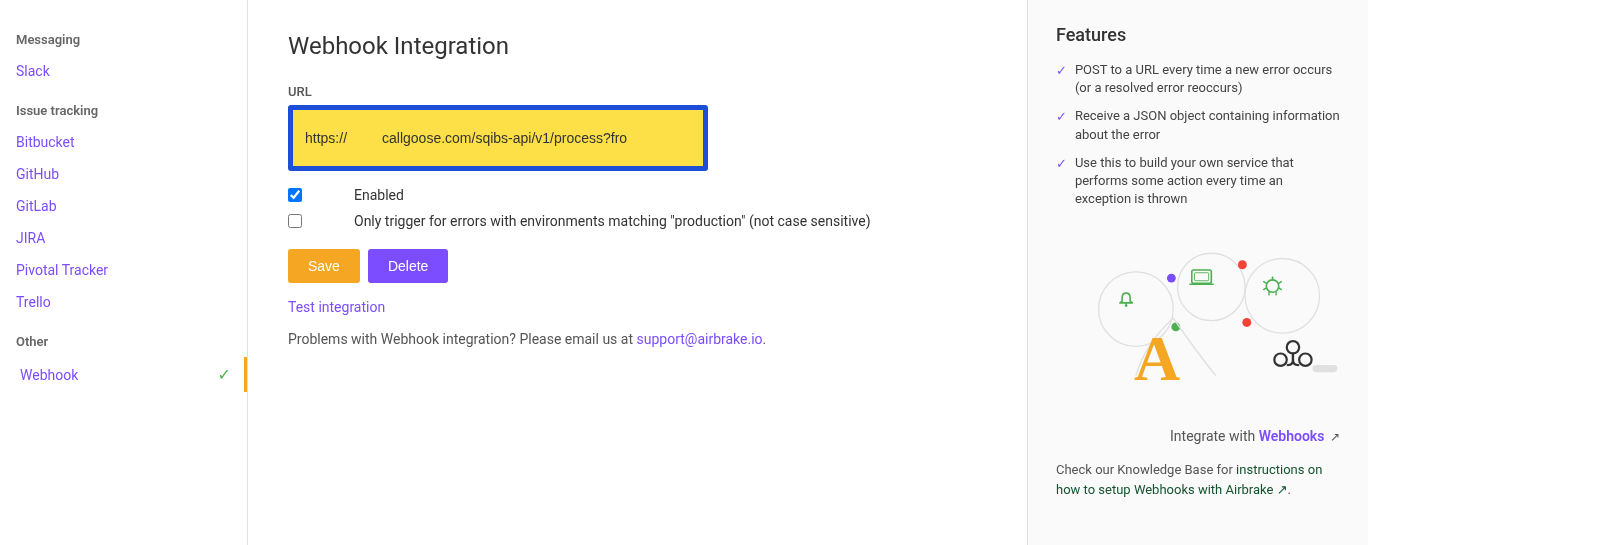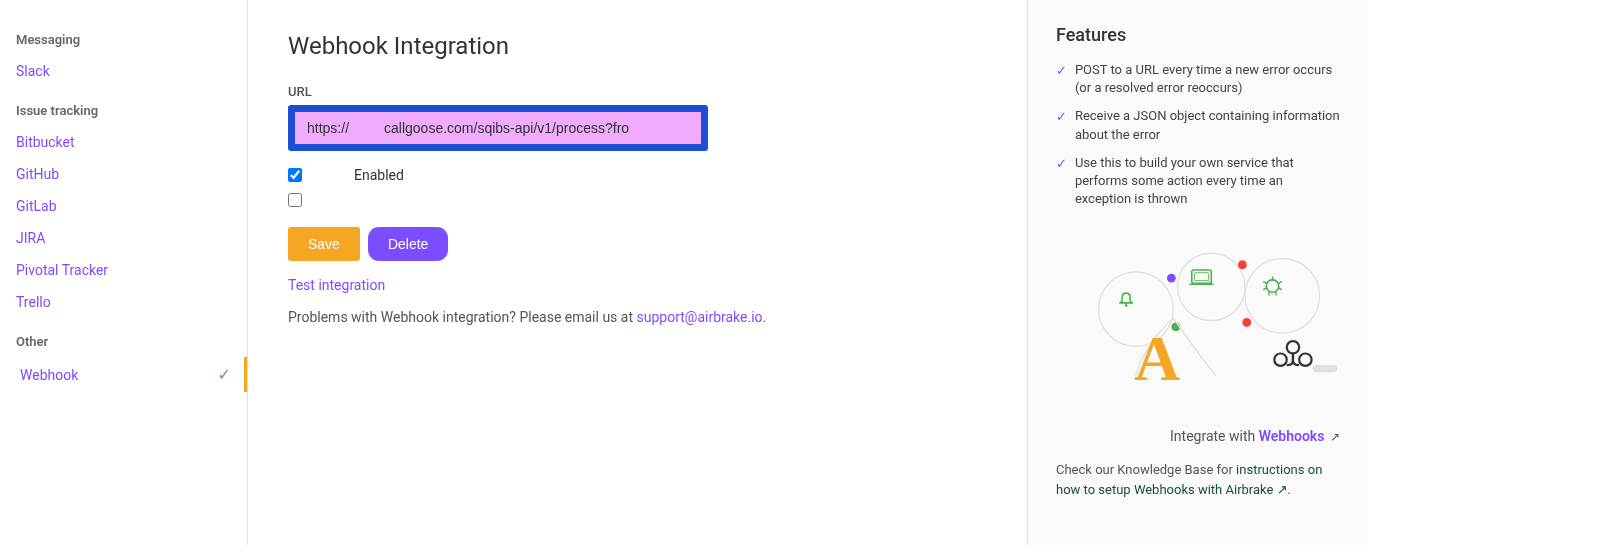--- a/index.html
+++ b/index.html
@@ -61,26 +61,26 @@
       margin-bottom: 24px;
     }
     .field-label {
       font-size: 13px;
       color: #555;
       margin-bottom: 6px;
       font-weight: 500;
     }
     .url-input {
       width: 420px;
-      padding: 8px 12px;
-      border: 7px solid #1d4ed8;
+      padding: 20px 12px;
+      border: 5px solid #1d4ed8;
       border-radius: 3px;
       font-size: 14px;
       color: #333;
-      background: #f0abfc;
+      background: #fde047;
       margin-bottom: 16px;
     }
 
     .checkbox-row {
       display: flex;
       align-items: center;
       margin-bottom: 10px;
     }
     .checkbox-row input[type="checkbox"] {
       margin-right: 8px;
@@ -107,21 +107,21 @@
       border-radius: 3px;
       font-size: 14px;
       cursor: pointer;
       font-weight: 500;
     }
     .btn-delete {
       background: #7c4dff;
       color: #fff;
       border: none;
       padding: 9px 20px;
-      border-radius: 11px;
+      border-radius: 3px;
       font-size: 14px;
       cursor: pointer;
       font-weight: 500;
     }
 
     .test-integration-link {
       color: #7c4dff;
       text-decoration: none;
       font-size: 14px;
       display: inline-block;
@@ -252,20 +252,21 @@
   <div class="field-label">URL</div>
   <input class="url-input" type="text" value="https://         callgoose.com/sqibs-api/v1/process?fro" style="">
 
   <div class="checkbox-row">
     <input type="checkbox" checked="" id="enabled-cb" style="">
     <label class="checkbox-label" for="enabled-cb">Enabled</label>
   </div>
 
   <div class="checkbox-row">
     <input type="checkbox" id="trigger-cb" style="">
+    <label class="checkbox-label" for="trigger-cb">Only trigger for errors with environments matching "production" (not case sensitive)</label>
   </div>
 
   <div class="button-row">
     <button class="btn-save">Save</button>
     <button class="btn-delete">Delete</button>
   </div>
 
   <a class="test-integration-link" href="#">Test integration</a>
 
   <p class="problems-text">

